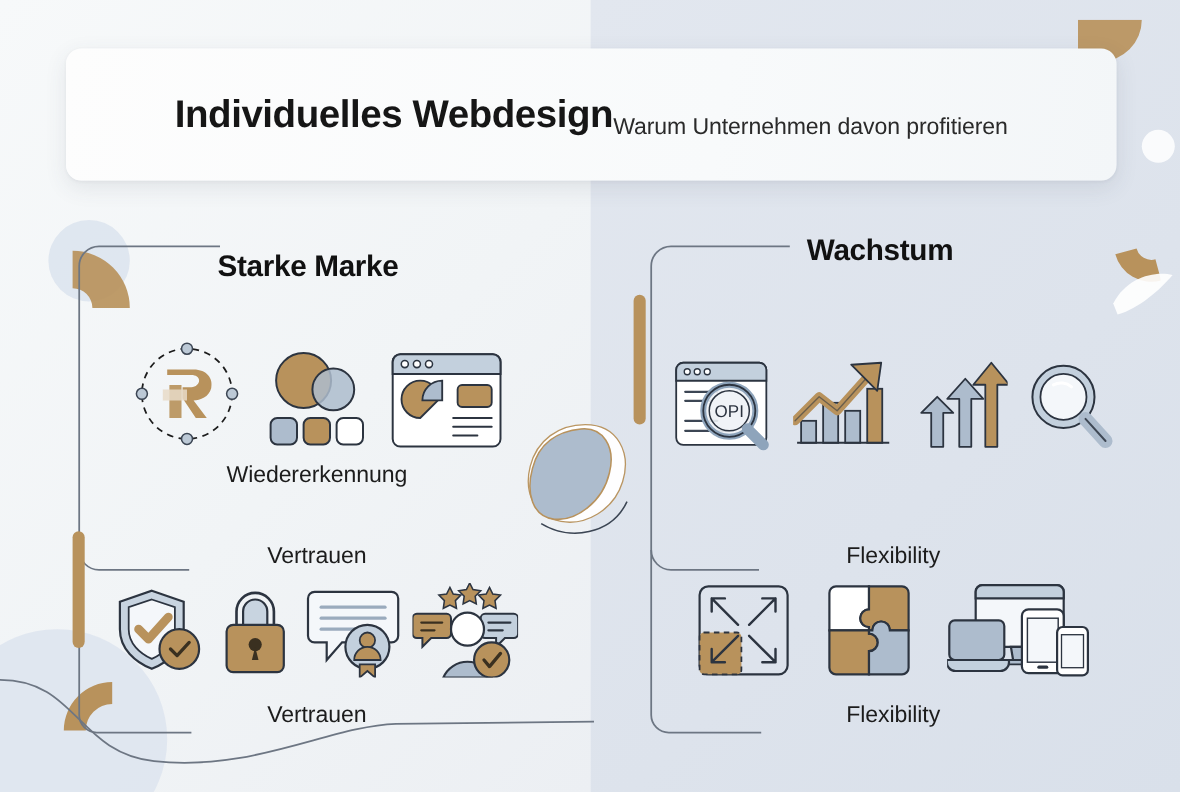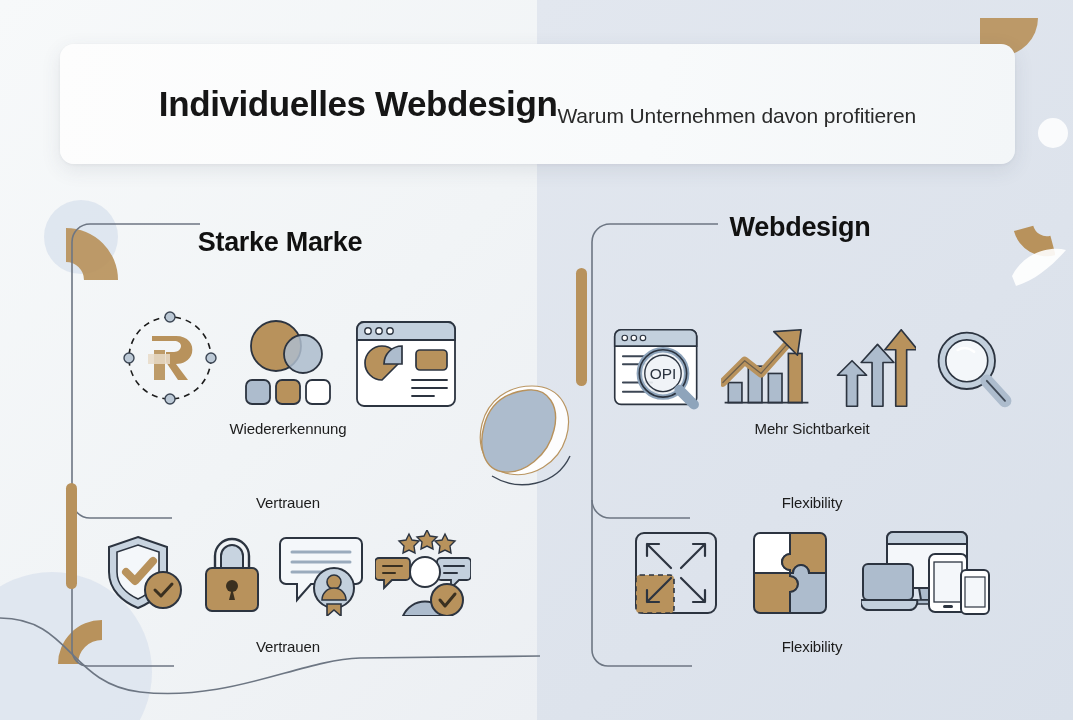--- a/index.html
+++ b/index.html
@@ -28,21 +28,21 @@
     border-radius:14px;
     box-shadow:0 6px 20px rgba(60,70,90,.10),0 1px 3px rgba(60,70,90,.06);
     display:flex;flex-direction:row;align-items:center;justify-content:center;
     z-index:6;
   }
   #title-main{font-size:35px;font-weight:700;color:#161616;letter-spacing:-.4px;line-height:1.05;}
   #title-sub{font-size:21px;font-weight:400;color:#2a2a2a;margin-top:24px;letter-spacing:-.1px;}
 
   
   .col-heading{position:absolute;font-size:27px;font-weight:700;color:#111;letter-spacing:-.3px;text-align:center;z-index:5;}
-  .grp-label{position:absolute;font-size:15px;font-weight:400;color:#1c1c1c;text-align:center;z-index:5;letter-spacing:-.1px;}
+  .grp-label{position:absolute;font-size:21px;font-weight:400;color:#1c1c1c;text-align:center;z-index:5;letter-spacing:-.1px;}
   .icon-row{position:absolute;display:flex;align-items:flex-end;z-index:4;}
   .icon-row svg{display:block;}
   .planet{position:absolute;z-index:3;}
 </style>
 </head>
 <body>
 
 <div id="stage">
 
   <div class="bg-left deco"></div>
@@ -200,21 +200,21 @@
       </g>
       <circle cx="50" cy="42" r="15" fill="#ffffff" stroke="#2c3440" stroke-width="2"></circle>
       <path d="M28 86 a24 24 0 0 1 44 0 Z" fill="#adbccd" stroke="#2c3440" stroke-width="2"></path>
       <circle cx="72" cy="70" r="16" fill="#b8925c" stroke="#2c3440" stroke-width="2"></circle>
       <path d="M65 70 L70 76 L80 64" fill="none" stroke="#3a3020" stroke-width="3" stroke-linecap="round" stroke-linejoin="round"></path>
     </svg>
   </div>
 
   <div class="grp-label" style="left:108px;top:638px;width:360px;">Vertrauen</div>
 
-  <div class="col-heading" style="left:630px;top:212px;width:340px;">Webdesign</div>
+  <div class="col-heading" style="left:630px;top:212px;width:340px;">Wachstum</div>
 
   <div class="icon-row" style="left:612px;top:322px;width:400px;justify-content:flex-end;gap:18px;">
 
     <svg width="100" height="92" viewBox="0 0 100 92">
       <rect x="3" y="4" width="90" height="82" rx="7" fill="#ffffff" stroke="#2c3440" stroke-width="1.8"></rect>
       <path d="M3 11 a7 7 0 0 1 7-7 h76 a7 7 0 0 1 7 7 v11 H3 Z" fill="#c3d0dd" stroke="#2c3440" stroke-width="1.8"></path>
       <g fill="#ffffff" stroke="#2c3440" stroke-width="1.3">
         <circle cx="14" cy="13" r="3"></circle>
           <circle cx="24" cy="13" r="3"></circle>
           <circle cx="34" cy="13" r="3"></circle>
@@ -252,21 +252,20 @@
 
     <svg width="86" height="90" viewBox="0 0 86 90">
       <circle cx="36" cy="36" r="31" fill="#c3d0dd" stroke="#2c3440" stroke-width="2"></circle>
       <circle cx="36" cy="36" r="23" fill="#f4f7fa" stroke="#2c3440" stroke-width="1.8"></circle>
       <path d="M26 24 a16 16 0 0 1 18 2" fill="none" stroke="#ffffff" stroke-width="3" stroke-linecap="round"></path>
       <path d="M58 58 L78 80" stroke="#adbccd" stroke-width="14" stroke-linecap="round"></path>
       <path d="M58 58 L78 80" stroke="#2c3440" stroke-width="2" stroke-linecap="round" opacity=".85" fill="none" stroke-dasharray="0"></path>
     </svg>
   </div>
 
-  <div class="grp-label" style="left:612px;top:420px;width:400px;">Mehr Sichtbarkeit</div>
 
   <div class="grp-label" style="left:612px;top:494px;width:400px;">Flexibility</div>
 
   <div class="icon-row" style="left:612px;top:530px;width:400px;justify-content:center;gap:28px;">
 
     <svg width="86" height="86" viewBox="0 0 86 86">
       <rect x="3" y="3" width="80" height="80" rx="8" fill="none" stroke="#2c3440" stroke-width="2"></rect>
       <rect x="3" y="45" width="38" height="38" rx="4" fill="#b8925c" stroke="#2c3440" stroke-width="1.6" stroke-dasharray="5 4"></rect>
       <g stroke="#2c3440" stroke-width="2.2" stroke-linecap="round" stroke-linejoin="round" fill="none">
         <path d="M38 38 L14 14 M14 14 V26 M14 14 H26"></path>

